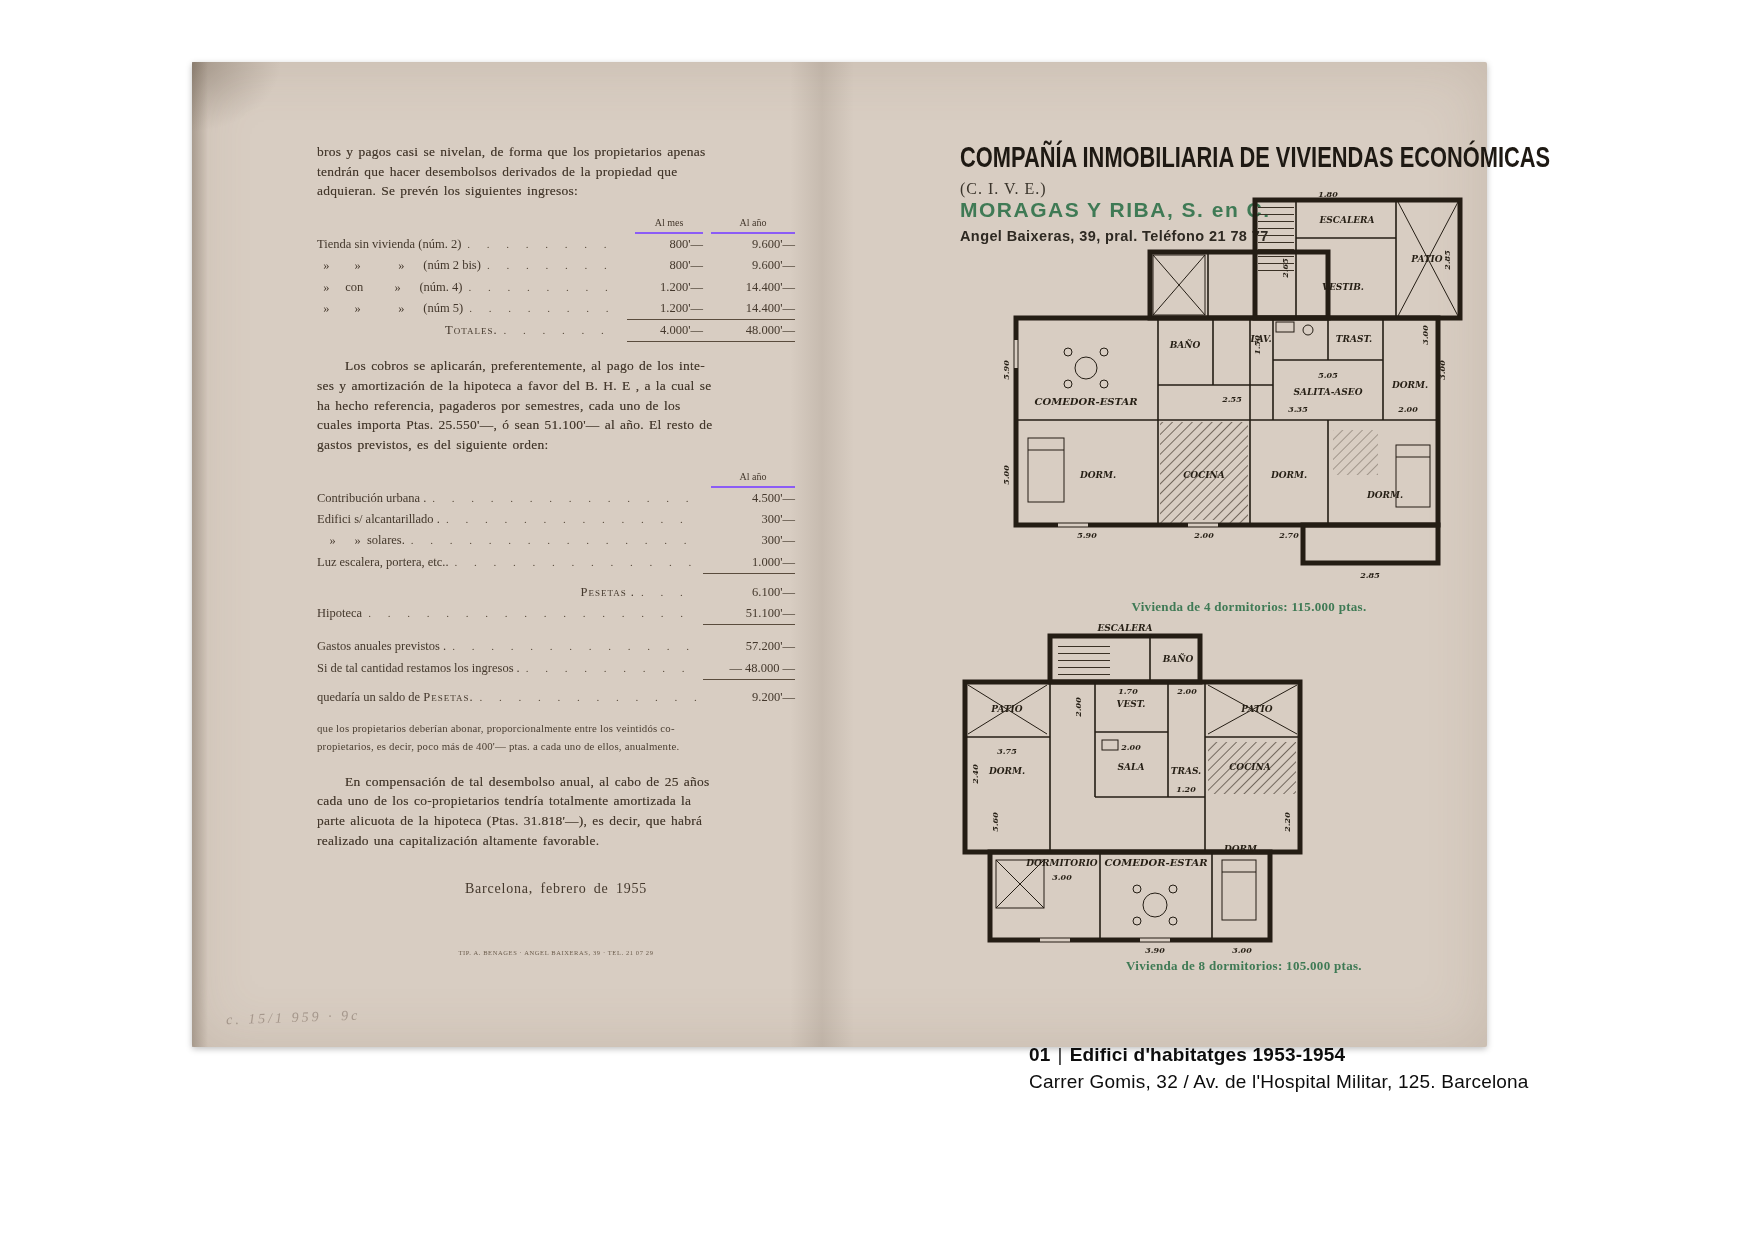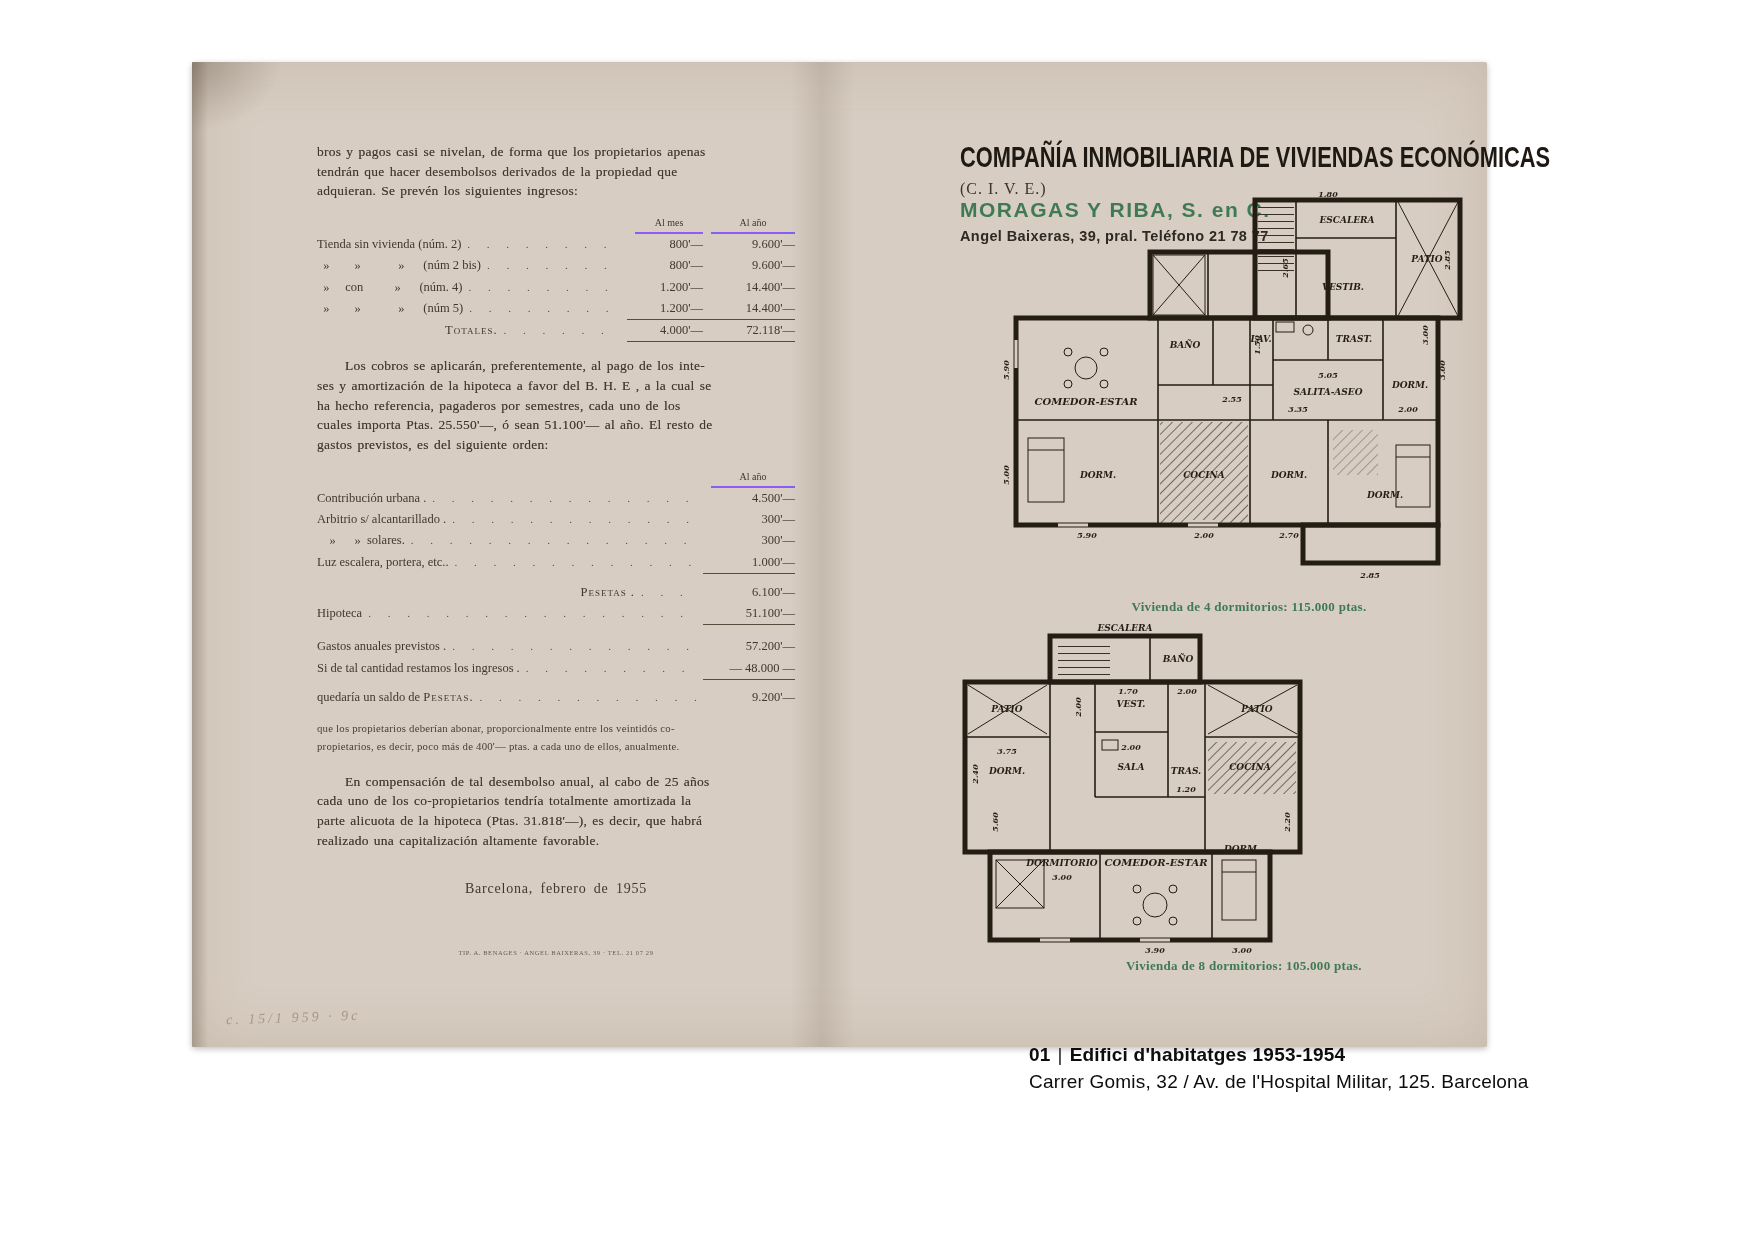--- a/index.html
+++ b/index.html
@@ -124,42 +124,42 @@
         <div class="trow">
           <span class="tlabel">  »        »            »      (núm 5)</span>
           <span class="dots">. . . . . . . . . . . . . . . . . . . . . . . .</span>
           <span class="tval rule-under">1.200'—</span>
           <span class="tval wide rule-under">14.400'—</span>
         </div>
         <div class="trow totrow">
           <span class="tlabel sc">Totales.</span>
           <span class="dots">. . . . . . . . . . . . . . . . . . . . . . . .</span>
           <span class="tval rule-under">4.000'—</span>
-          <span class="tval wide rule-under">72.118'—</span>
+          <span class="tval wide rule-under">48.000'—</span>
         </div>
       </div>
 
       <div class="para indent" style="margin-top:14px">Los cobros se aplicarán, preferentemente, al pago de los inte-
 ses y amortización de la hipoteca a favor del B. H. E , a la cual se
 ha hecho referencia, pagaderos por semestres, cada uno de los
 cuales importa Ptas. 25.550'—, ó sean 51.100'— al año.  El resto de
 gastos previstos, es del siguiente orden:</div>
 
       <div class="tbl">
         <div class="trow">
           <span class="spacer"></span>
           <span class="thead ano">Al año</span>
         </div>
         <div class="trow">
           <span class="tlabel">Contribución urbana .</span>
           <span class="dots">. . . . . . . . . . . . . . . . . . . . . . . .</span>
           <span class="tval wide">4.500'—</span>
         </div>
         <div class="trow">
-          <span class="tlabel">Arbitrio s/ alcantarillado .</span>
+          <span class="tlabel">Edifici s/ alcantarillado .</span>
           <span class="dots">. . . . . . . . . . . . . . . . . . . . . . . .</span>
           <span class="tval wide">300'—</span>
         </div>
         <div class="trow">
           <span class="tlabel">    »      »  solares.</span>
           <span class="dots">. . . . . . . . . . . . . . . . . . . . . . . .</span>
           <span class="tval wide">300'—</span>
         </div>
         <div class="trow">
           <span class="tlabel">Luz escalera, portera, etc..</span>

